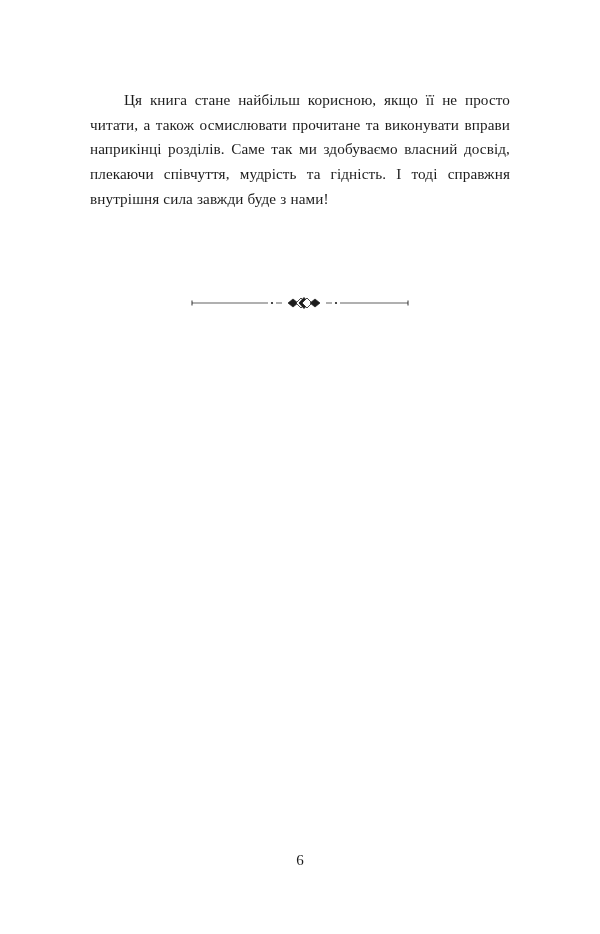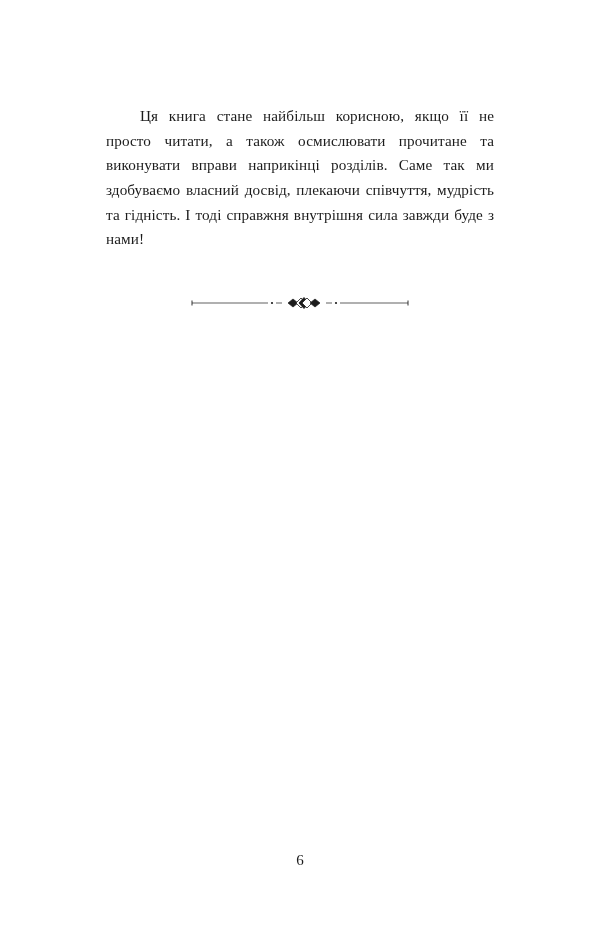--- a/index.html
+++ b/index.html
@@ -23,21 +23,21 @@
     height: 934px;
     background: #ffffff;
   }
   .content {
     position: absolute;
     left: 90px;
     top: 88px;
     width: 420px;
   }
   .body-par {
-    margin: 16px;
+    margin: 0;
     font-size: 15.2px;
     line-height: 1.62;
     text-align: justify;
     text-indent: 34px;
     color: #1c1c1c;
     letter-spacing: 0.1px;
     word-spacing: 0.2px;
     -webkit-hyphens: none;
     hyphens: none;
   }

